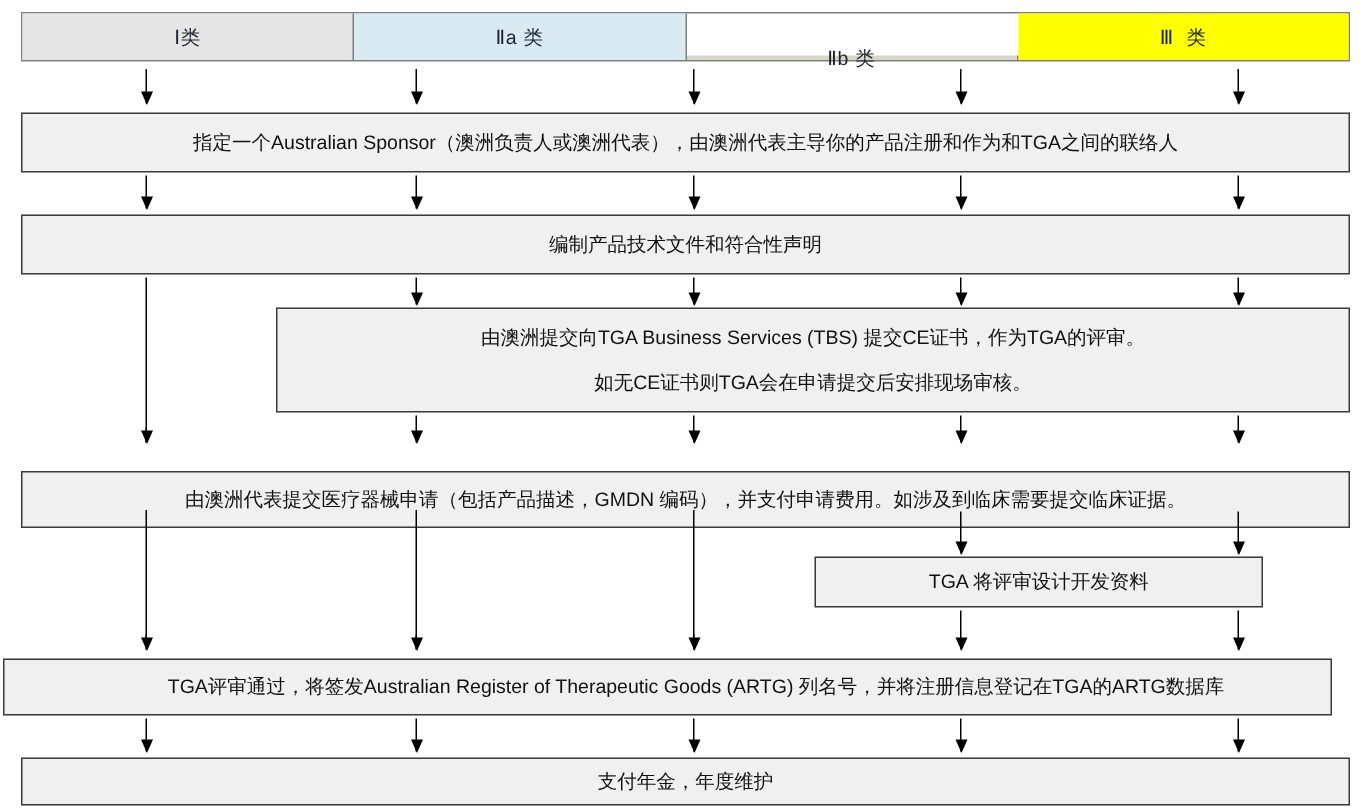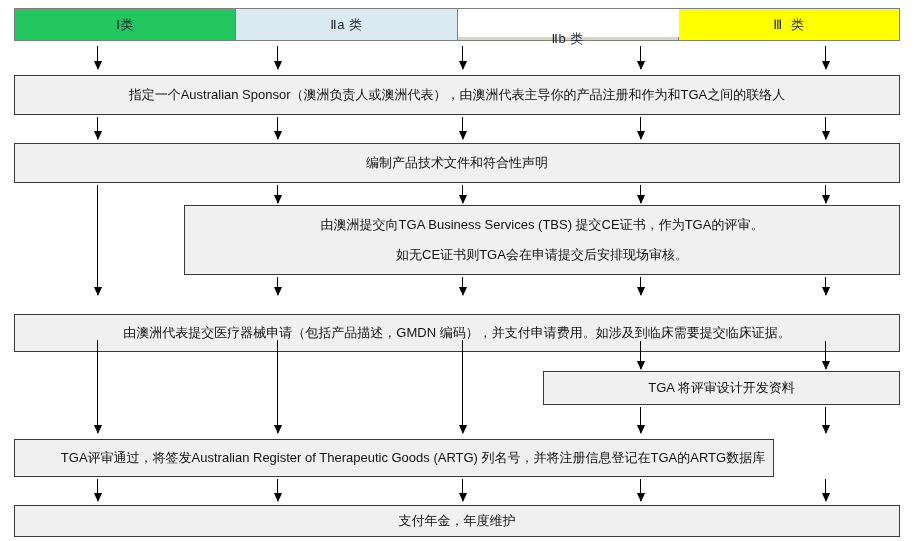--- a/index.html
+++ b/index.html
@@ -82,21 +82,21 @@
     width: 1px;
     background: #000000;
   }
 </style>
 </head>
 <body>
 
 <div id="canvas">
 
   <div class="class-bar">
-    <div class="class-cell" style="background:#22c55e;">
+    <div class="class-cell" style="background:#e5e5e5;">
       <span>Ⅰ类</span>
     </div>
     <div class="class-cell" style="background:#daeaf3;">
       <span>Ⅱa 类</span>
     </div>
     <div class="class-cell" style="background:#d9d6c6;margin-top:28px;">
       <span>Ⅱb 类</span>
     </div>
     <div class="class-cell" style="background:#ffff00;font-family:Liberation Mono, monospace;">
       <span>Ⅲ 类</span>
@@ -148,28 +148,28 @@
   <div class="conn" style="left:97px;  top:340px; height:93px;"></div>
   <div class="arrow" style="left:97px;  top:423px; height:10px;"></div>
   <div class="conn" style="left:277px; top:340px; height:93px;"></div>
   <div class="arrow" style="left:277px; top:423px; height:10px;"></div>
   <div class="conn" style="left:462px; top:340px; height:93px;"></div>
   <div class="arrow" style="left:462px; top:423px; height:10px;"></div>
 
   <div class="arrow" style="left:640px; top:341px; height:28px;"></div>
   <div class="arrow" style="left:825px; top:341px; height:28px;"></div>
 
-  <div class="box" style="left:543px; top:371px; width:357px; height:34px;">
+  <div class="box" style="left:543px; top:371px; width:299px; height:34px;">
     <span class="line">TGA 将评审设计开发资料</span>
   </div>
 
   <div class="arrow" style="left:640px; top:407px; height:26px;"></div>
   <div class="arrow" style="left:825px; top:407px; height:26px;"></div>
 
-  <div class="box" style="left:14px; top:439px; width:760px; height:38px;padding-left:38px;">
+  <div class="box" style="left:2px; top:439px; width:886px; height:38px;padding-left:38px;">
     <span class="line">TGA评审通过，将签发Australian Register of Therapeutic Goods (ARTG) 列名号，并将注册信息登记在TGA的ARTG数据库</span>
   </div>
 
   <div class="arrow" style="left:97px;  top:479px; height:22px;"></div>
   <div class="arrow" style="left:277px; top:479px; height:22px;"></div>
   <div class="arrow" style="left:462px; top:479px; height:22px;"></div>
   <div class="arrow" style="left:640px; top:479px; height:22px;"></div>
   <div class="arrow" style="left:825px; top:479px; height:22px;"></div>
 
   <div class="box" style="left:14px; top:505px; width:886px; height:32px;">

